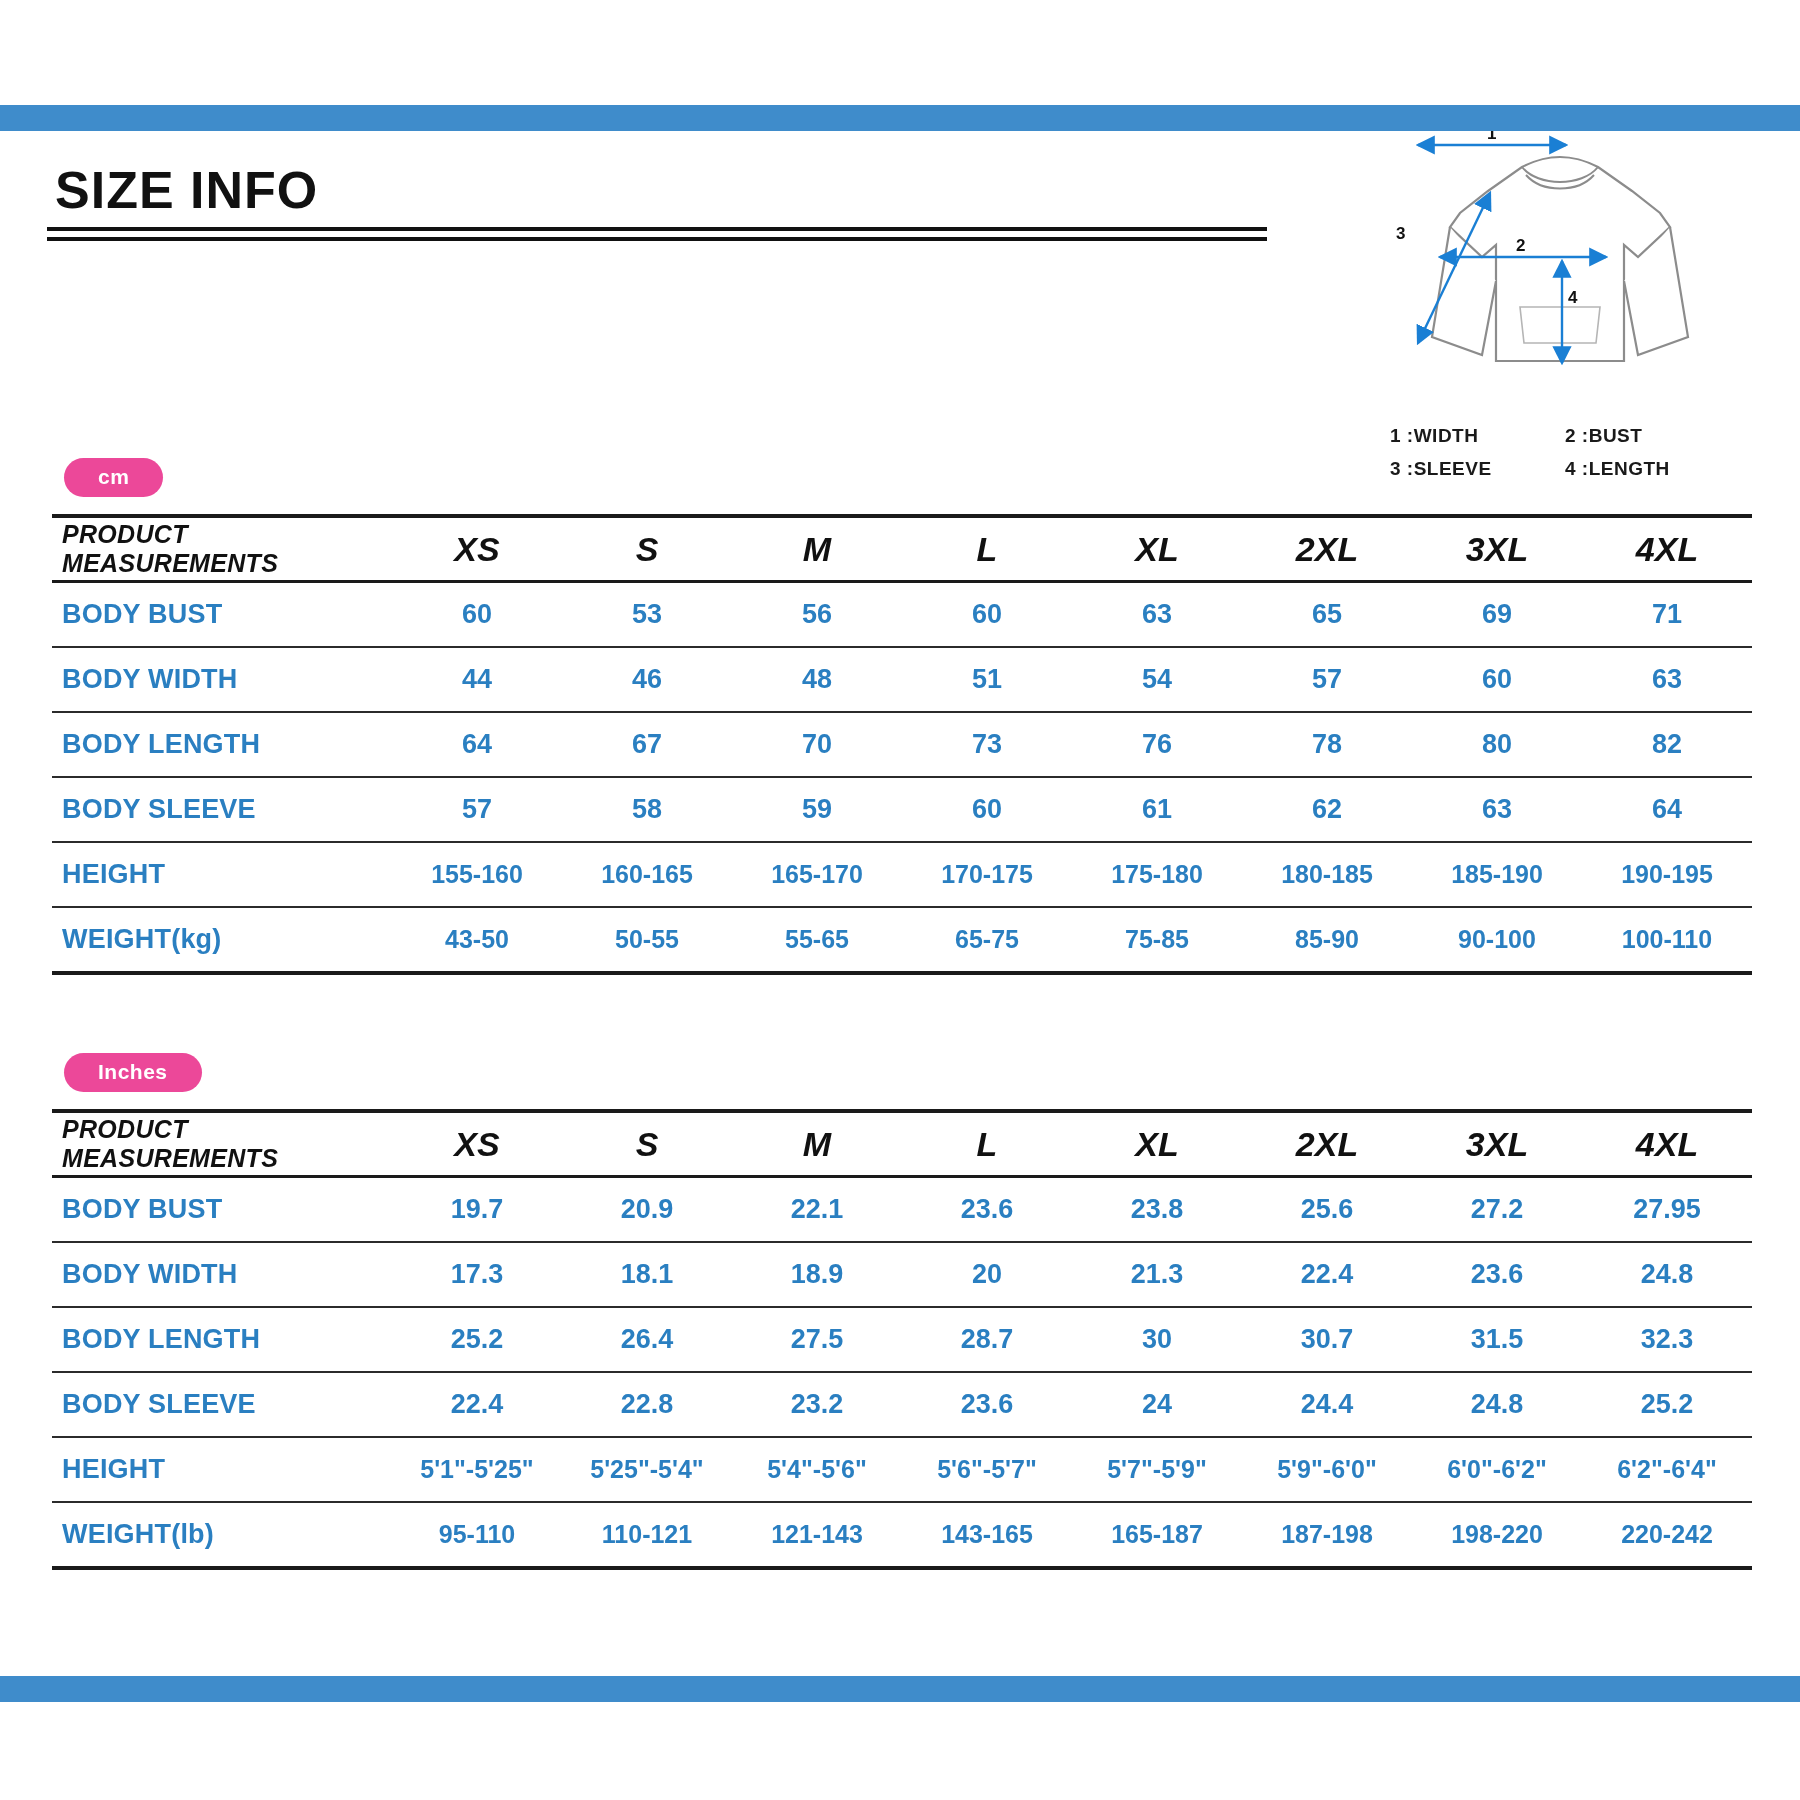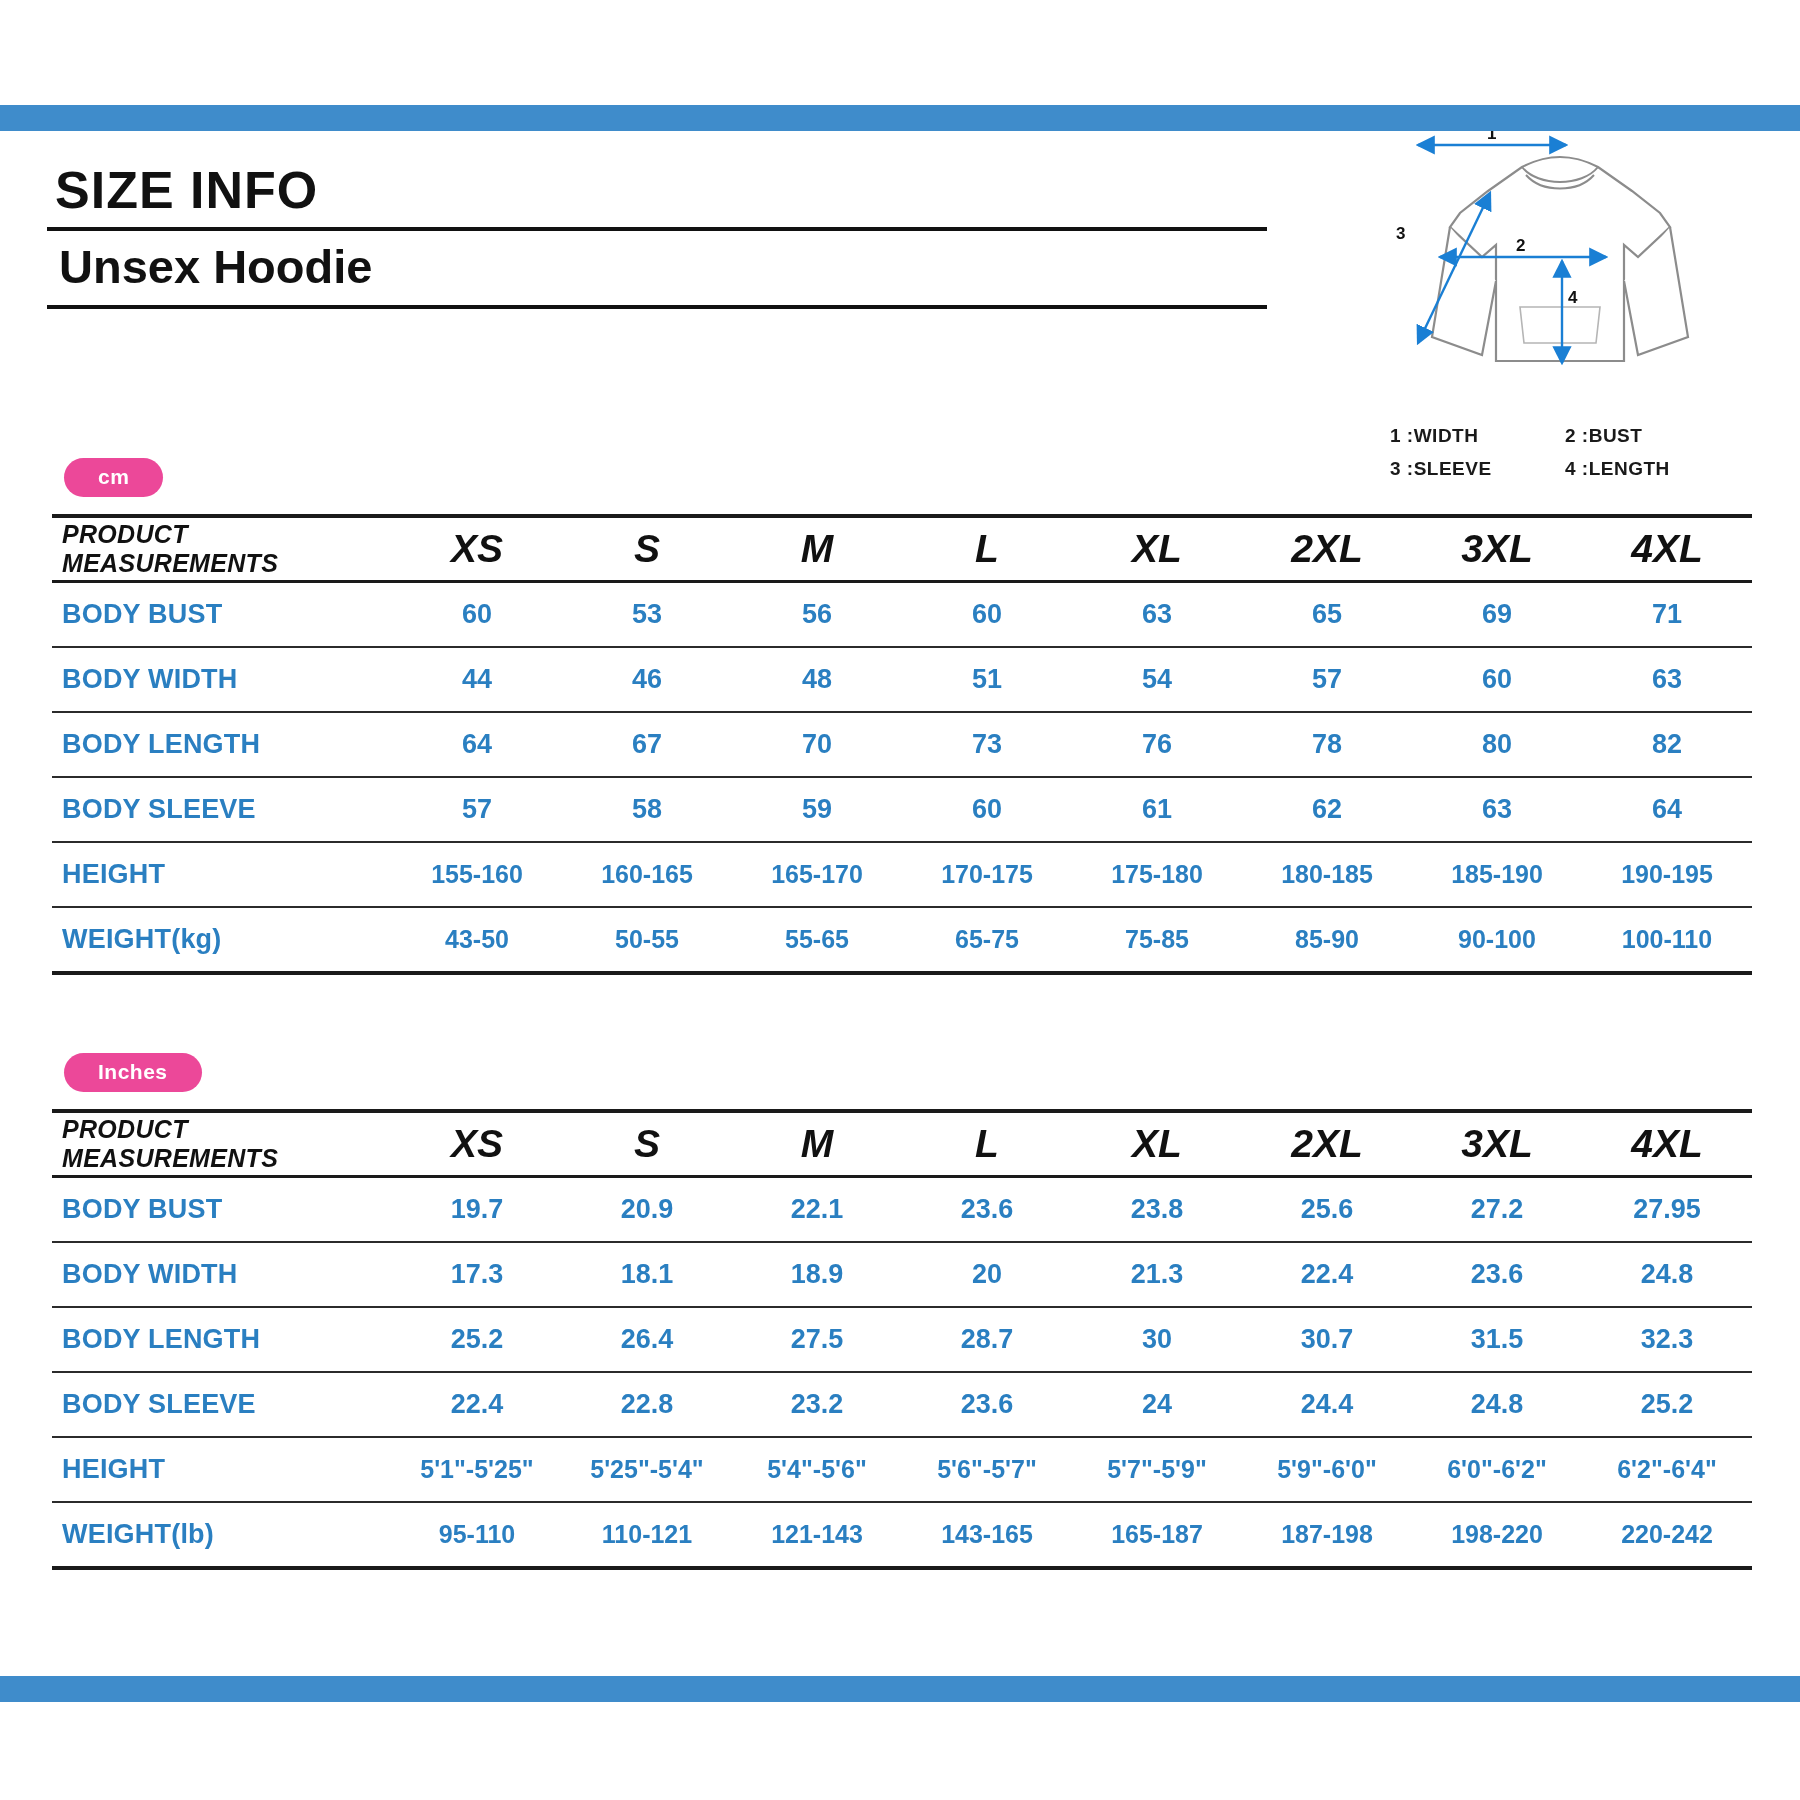--- a/index.html
+++ b/index.html
@@ -144,21 +144,21 @@
     text-align: left;
     padding-left: 10px !important;
   }
   th.col-label {
     font-size: 25px;
     font-weight: bold;
     color: #111111;
     letter-spacing: .3px;
   }
   th.col-size {
-    font-size: 39px;
+    font-size: 34px;
     font-weight: bold;
     color: #111111;
     text-align: center;
   }
   td.row-label {
     font-size: 27px;
     font-weight: bold;
     color: #2a7fc1;
     letter-spacing: .2px;
   }
@@ -181,21 +181,20 @@
 <div class="page">
 
   <div class="top-bar"></div>
   <div class="bottom-bar"></div>
 
   <div class="content">
 
     <div class="title-block">
       <div class="title-main">SIZE INFO</div>
       <div class="rule"></div>
-      <div class="title-sub">Unsex Hoodie</div>
       <div class="rule"></div>
     </div>
 
     <div class="diagram">
       <svg width="390" height="360" viewBox="0 0 390 360" xmlns="http://www.w3.org/2000/svg">
 
         <g fill="#ffffff" stroke="#8c8c8c" stroke-width="2.2">
           <path d="M118 60 L152 36 C168 28 178 26 190 26 C202 26 212 28 228 36 L262 60
                    L290 82 L300 96 L268 126 L254 114 L254 230 L126 230 L126 114 L112 126 L80 96
                    L90 82 Z"></path>

